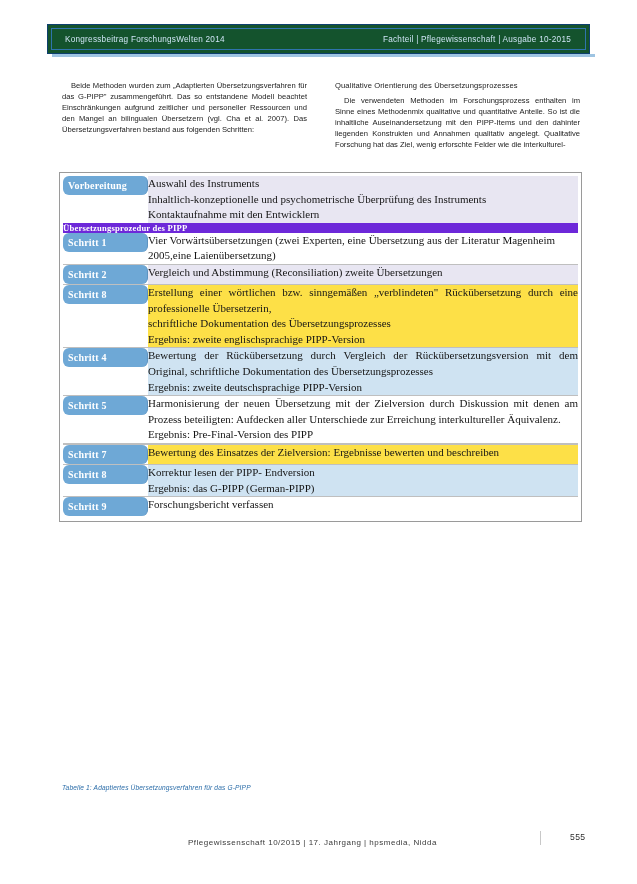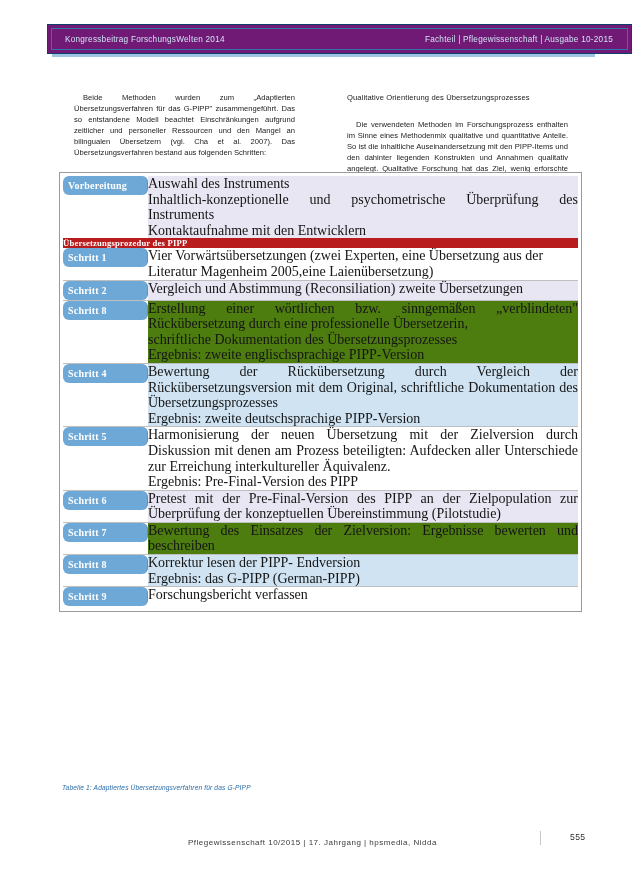--- a/index.html
+++ b/index.html
@@ -22,23 +22,23 @@
     width: 637px;
     height: 884px;
     background: #ffffff;
   }
 
   
   .header-band {
     position: absolute;
     left: 47px;
     top: 24px;
-    width: 585px;
+    width: 543px;
     height: 30px;
-    background: #701a75;
+    background: #14532d;
     box-sizing: border-box;
     border: 1px solid #0d3f6e;
   }
   .header-inner {
     position: absolute;
     left: 3px; top: 3px;
     right: 3px; bottom: 3px;
     border: 1px solid #2f74ad;
     box-sizing: border-box;
     display: flex;
@@ -75,21 +75,21 @@
     left: 58px;
     top: 76px;
     width: 527px;
     display: flex;
     gap: 20px;
   }
   .col {
     width: 253px;
   }
   .col p {
-    margin: 16px;
+    margin: 4px;
     font-family: "Liberation Sans", sans-serif;
     font-size: 7.6px;
     line-height: 11.1px;
     color: #1b1b1b;
     text-align: justify;
     text-justify: inter-word;
     hyphens: manual;
   }
   .col p.indent {
     text-indent: 9px;
@@ -136,41 +136,41 @@
     font-weight: bold;
     padding: 4px 0 4px 5px;
     height: 100%;
     box-sizing: border-box;
     border-right: 1px solid #5d93c0;
     letter-spacing: 0.2px;
     border-radius: 6px;
   }
   .cell {
     font-family: "Liberation Serif", serif;
-    font-size: 14px;
+    font-size: 11px;
     line-height: 15.6px;
     color: #151515;
     padding: 3px 8px 3px 8px;
     box-sizing: border-box;
   }
   .cell .ln {
     display: block;
     white-space: normal;
   }
   .cell .ln.just {
     text-align: justify;
     text-justify: inter-word;
   }
   .bg-a { background: #e8e6f2; }
   .bg-b { background: #ffffff; }
   .bg-c { background: #cfe3f2; }
-  .bg-d { background: #4d7c0f; }
+  .bg-d { background: #fde047; }
 
   .banner-row td {
-    background: #b91c1c;
+    background: #6d28d9;
     color: #ffffff;
     font-family: "Liberation Serif", serif;
     font-size: 8.6px;
     font-weight: bold;
     padding: 3px 0 3px 5px;
     letter-spacing: 0.2px;
     border-top: 1px solid #5d93c0;
     border-bottom: 1px solid #4f86b4;
   }
 
@@ -332,28 +332,20 @@
           </td>
           <td class="cell bg-b">
             <span class="ln just">Harmonisierung der neuen Übersetzung mit der Zielversion durch Diskussion mit denen am Prozess beteiligten: Aufdecken aller Unterschiede zur Erreichung interkultureller Äquivalenz.</span>
             <span class="ln">Ergebnis: Pre-Final-Version des PIPP</span>
           </td>
         </tr>
         <tr class="sep">
             <td colspan="2"></td>
           </tr>
 
-        <tr>
-          <td>
-            <div class="lbl">Schritt 6</div>
-          </td>
-          <td class="cell bg-a">
-            <span class="ln just">Pretest mit der Pre-Final-Version des PIPP an der Zielpopulation zur Überprüfung der konzeptuellen Übereinstimmung (Pilotstudie)</span>
-          </td>
-        </tr>
         <tr class="sep">
             <td colspan="2"></td>
           </tr>
 
         <tr>
           <td>
             <div class="lbl">Schritt 7</div>
           </td>
           <td class="cell bg-d">
             <span class="ln just">Bewertung des Einsatzes der Zielversion: Ergebnisse bewerten und beschreiben</span>

